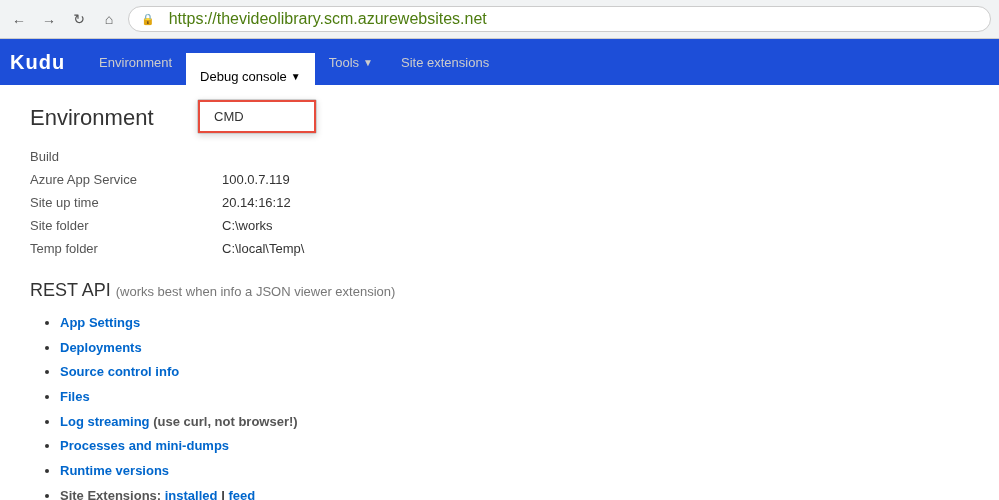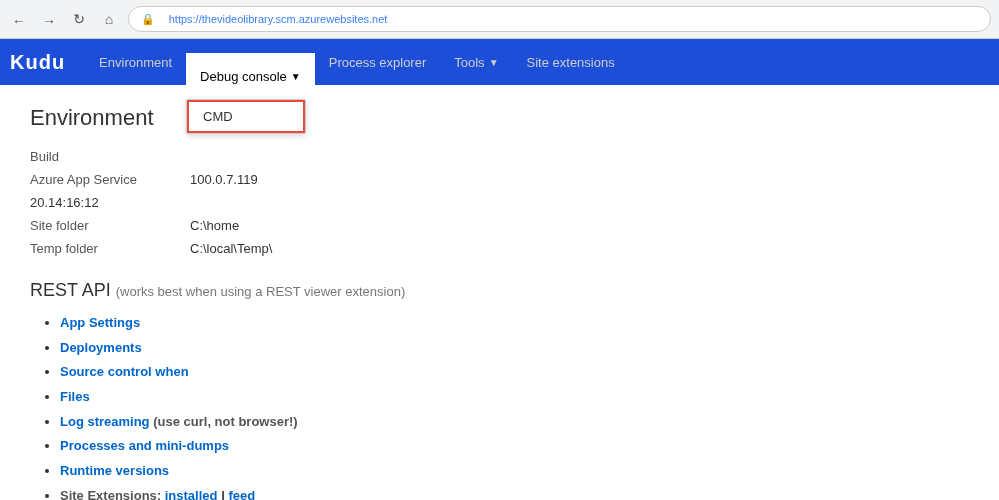--- a/index.html
+++ b/index.html
@@ -15,41 +15,41 @@
     }
     .nav-btn {
       width: 22px; height: 22px; border: none; background: transparent; cursor: pointer;
       display: flex; align-items: center; justify-content: center; color: #555; font-size: 14px;
     }
     .address-bar {
       flex: 1; height: 26px; border: 1px solid #ccc; border-radius: 13px; padding: 0 12px;
       font-size: 12px; color: #333; background: #fff; display: flex; align-items: center; gap: 6px;
     }
     .lock-icon { color: #555; font-size: 11px; }
-    .url-text { font-size: 11px; color: #3b82f6; padding-left: 8px; }
+    .url-text { font-size: 16px; color: #4d7c0f; padding-left: 8px; }
 
     
     .nav-bar {
       background: #1d4ed8;
       display: flex; align-items: center; padding: 0 10px; height: 46px;
     }
     .kudu-logo {
       color: #fff; font-size: 20px; font-weight: 600; margin-right: 20px;
       letter-spacing: 1px;
     }
     .nav-item {
       color: #ccc; padding: 0 14px; height: 46px; display: flex; align-items: center;
       cursor: pointer; font-size: 13px; position: relative;
     }
     .nav-item.active { background: #fff; color: #000; margin-top: 28px; }
     .nav-item .caret { margin-left: 4px; font-size: 10px; }
 
     
     .dropdown-menu {
-      position: absolute; top: 46px; left: 0; background: #fff;
+      position: absolute; top: 46px; left: 11px; background: #fff;
       border: 1px solid #ccc; border-radius: 2px; min-width: 120px; z-index: 100;
       box-shadow: 0 2px 6px rgba(0,0,0,0.15);
     }
     .dropdown-item {
       padding: 7px 14px; cursor: pointer; font-size: 13px; color: #333;
       display: block;
     }
     .dropdown-item.highlighted {
       border: 2px solid #e74c3c; background: #fff;
     }
@@ -58,21 +58,21 @@
     .main-content {
       padding: 20px 30px; overflow-y: auto; height: calc(500px - 46px - 37px);
     }
 
     .section-title {
       font-size: 22px; font-weight: 300; color: #333; margin-bottom: 14px;
     }
 
     .info-table { margin-bottom: 20px; }
     .info-row {
-      display: flex; padding: 4px 0; font-size: 13px;
+      display: flex; padding: 4px 0; font-size: 13px; gap: 32px;
     }
     .info-label {
       width: 160px; color: #555; font-weight: 400;
     }
     .info-value {
       color: #333;
     }
 
     .rest-api-title {
       font-size: 18px; font-weight: 400; color: #333; margin-bottom: 10px;
@@ -113,23 +113,20 @@
 
   <div class="nav-item active" style="position:relative;">
     <span>Debug console</span>
     <span class="caret">▼</span>
 
     <div class="dropdown-menu">
       <div class="dropdown-item highlighted">CMD</div>
     </div>
   </div>
 
-  <div class="nav-item">
-    <span>Process explorer</span>
-  </div>
 
   <div class="nav-item">
     <span>Tools</span>
     <span class="caret">▼</span>
   </div>
 
   <div class="nav-item">
     <span>Site extensions</span>
   </div>
 </div>
@@ -139,42 +136,43 @@
 
   <div class="info-table">
     <div class="info-row">
       <span class="info-label">Build</span>
     </div>
     <div class="info-row">
       <span class="info-label">Azure App Service</span>
       <span class="info-value">100.0.7.119</span>
     </div>
     <div class="info-row">
+      <span class="info-label">Site up time</span>
       <span class="info-value">20.14:16:12</span>
     </div>
     <div class="info-row">
       <span class="info-label">Site folder</span>
-      <span class="info-value">C:\home</span>
+      <span class="info-value">C:\works</span>
     </div>
     <div class="info-row">
       <span class="info-label">Temp folder</span>
       <span class="info-value">C:\local\Temp\</span>
     </div>
   </div>
 
   <div>
     <h3 class="rest-api-title">
       <span>REST API</span>
-      <span class="rest-api-subtitle">(works best when using a REST viewer extension)</span>
+      <span class="rest-api-subtitle">(works best when info a JSON viewer extension)</span>
     </h3>
 
     <ul class="api-list">
       <li><a class="api-link" href="#">App Settings</a></li>
       <li><a class="api-link" href="#">Deployments</a></li>
-      <li><a class="api-link" href="#">Source control when</a></li>
+      <li><a class="api-link" href="#">Source control info</a></li>
       <li><a class="api-link" href="#">Files</a></li>
       <li>
         <a class="api-link" href="#">Log streaming</a>
         <span class="api-text"> (use curl, not browser!)</span>
       </li>
       <li><a class="api-link" href="#">Processes and mini-dumps</a></li>
       <li><a class="api-link" href="#">Runtime versions</a></li>
       <li>
         <span class="api-text">Site Extensions: </span>
         <a class="api-link" href="#">installed</a>

